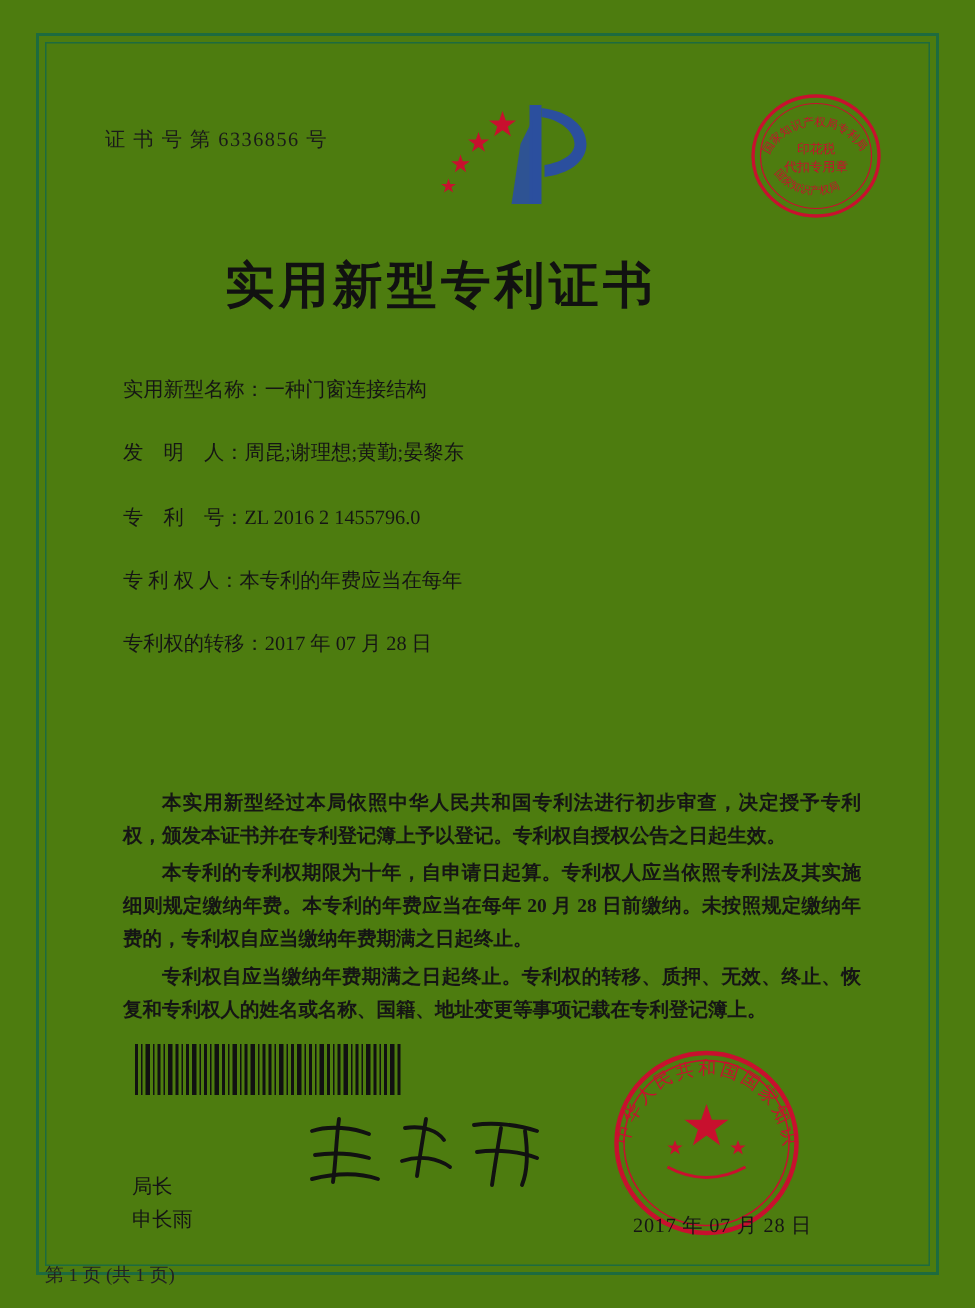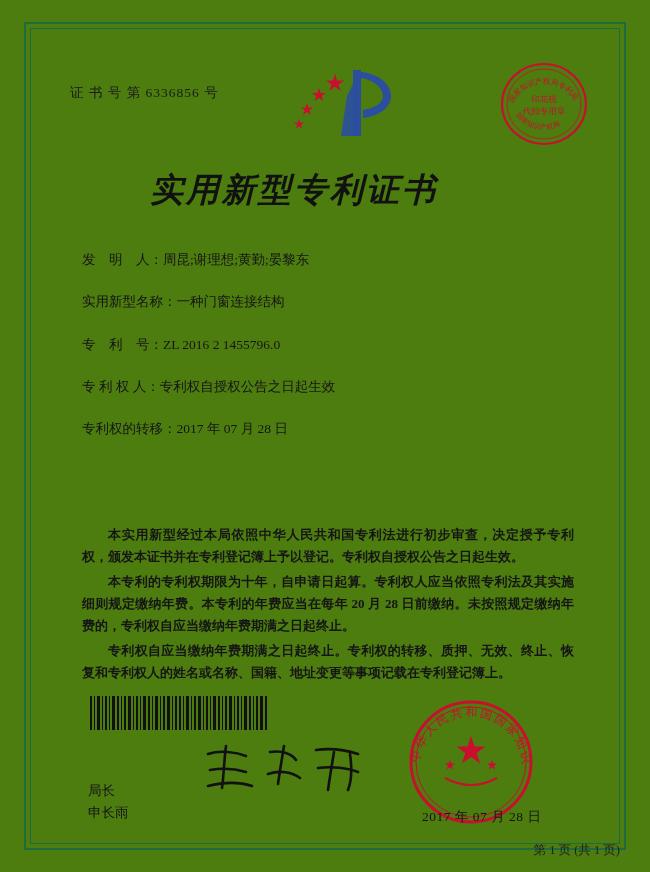--- a/index.html
+++ b/index.html
@@ -84,21 +84,20 @@
     position: absolute;
     left: 0;
     top: 140px;
     width: 528px;
     text-align: center;
     font-size: 33px;
     font-weight: bold;
     letter-spacing: 3px;
     font-family: "DejaVu Serif", "Liberation Serif", serif;
     color: #111;
-    font-style: italic;
   }
 
   .fields {
     position: absolute;
     left: 52px;
     top: 222px;
     width: 500px;
   }
   .field {
     font-size: 13.5px;
@@ -172,21 +171,21 @@
     font-size: 13.5px;
     color: #151515;
     letter-spacing: 0.5px;
   }
 
   .footer {
     position: absolute;
     left: 0;
     top: 814px;
     width: 590px;
-    text-align: right;
+    text-align: left;
     font-size: 12.5px;
     color: #222;
   }
 </style>
 </head>
 <body>
 
 <div class="page">
 
   <div class="frame-outer"></div>
@@ -228,30 +227,30 @@
         <text font-size="7" fill="#c8102e" font-family="DejaVu Serif, serif">
           <textPath href="#botArcT" startOffset="12%">国家知识产权局</textPath>
         </text>
       </svg>
     </div>
 
     <div class="title">实用新型专利证书</div>
 
     <div class="fields">
       <div class="field">
+        <span class="lbl">实用新型名称：</span><span class="val">一种门窗连接结构</span>
+      </div>
+      <div class="field">
         <span class="lbl">发　明　人：</span><span class="val">周昆;谢理想;黄勤;晏黎东</span>
       </div>
       <div class="field">
-        <span class="lbl">实用新型名称：</span><span class="val">一种门窗连接结构</span>
-      </div>
-      <div class="field">
         <span class="lbl">专　利　号：</span><span class="val">ZL 2016 2 1455796.0</span>
       </div>
       <div class="field">
-        <span class="lbl">专 利 权 人：</span><span class="val">专利权自授权公告之日起生效</span>
+        <span class="lbl">专 利 权 人：</span><span class="val">本专利的年费应当在每年</span>
       </div>
       <div class="field">
         <span class="lbl">专利权的转移：</span><span class="val">2017 年 07 月 28 日</span>
       </div>
     </div>
 
     <div class="paragraphs">
       <p>本实用新型经过本局依照中华人民共和国专利法进行初步审查，决定授予专利权，颁发本证书并在专利登记簿上予以登记。专利权自授权公告之日起生效。</p>
       <p>本专利的专利权期限为十年，自申请日起算。专利权人应当依照专利法及其实施细则规定缴纳年费。本专利的年费应当在每年 20 月 28 日前缴纳。未按照规定缴纳年费的，专利权自应当缴纳年费期满之日起终止。</p>
       <p>专利权自应当缴纳年费期满之日起终止。专利权的转移、质押、无效、终止、恢复和专利权人的姓名或名称、国籍、地址变更等事项记载在专利登记簿上。</p>

